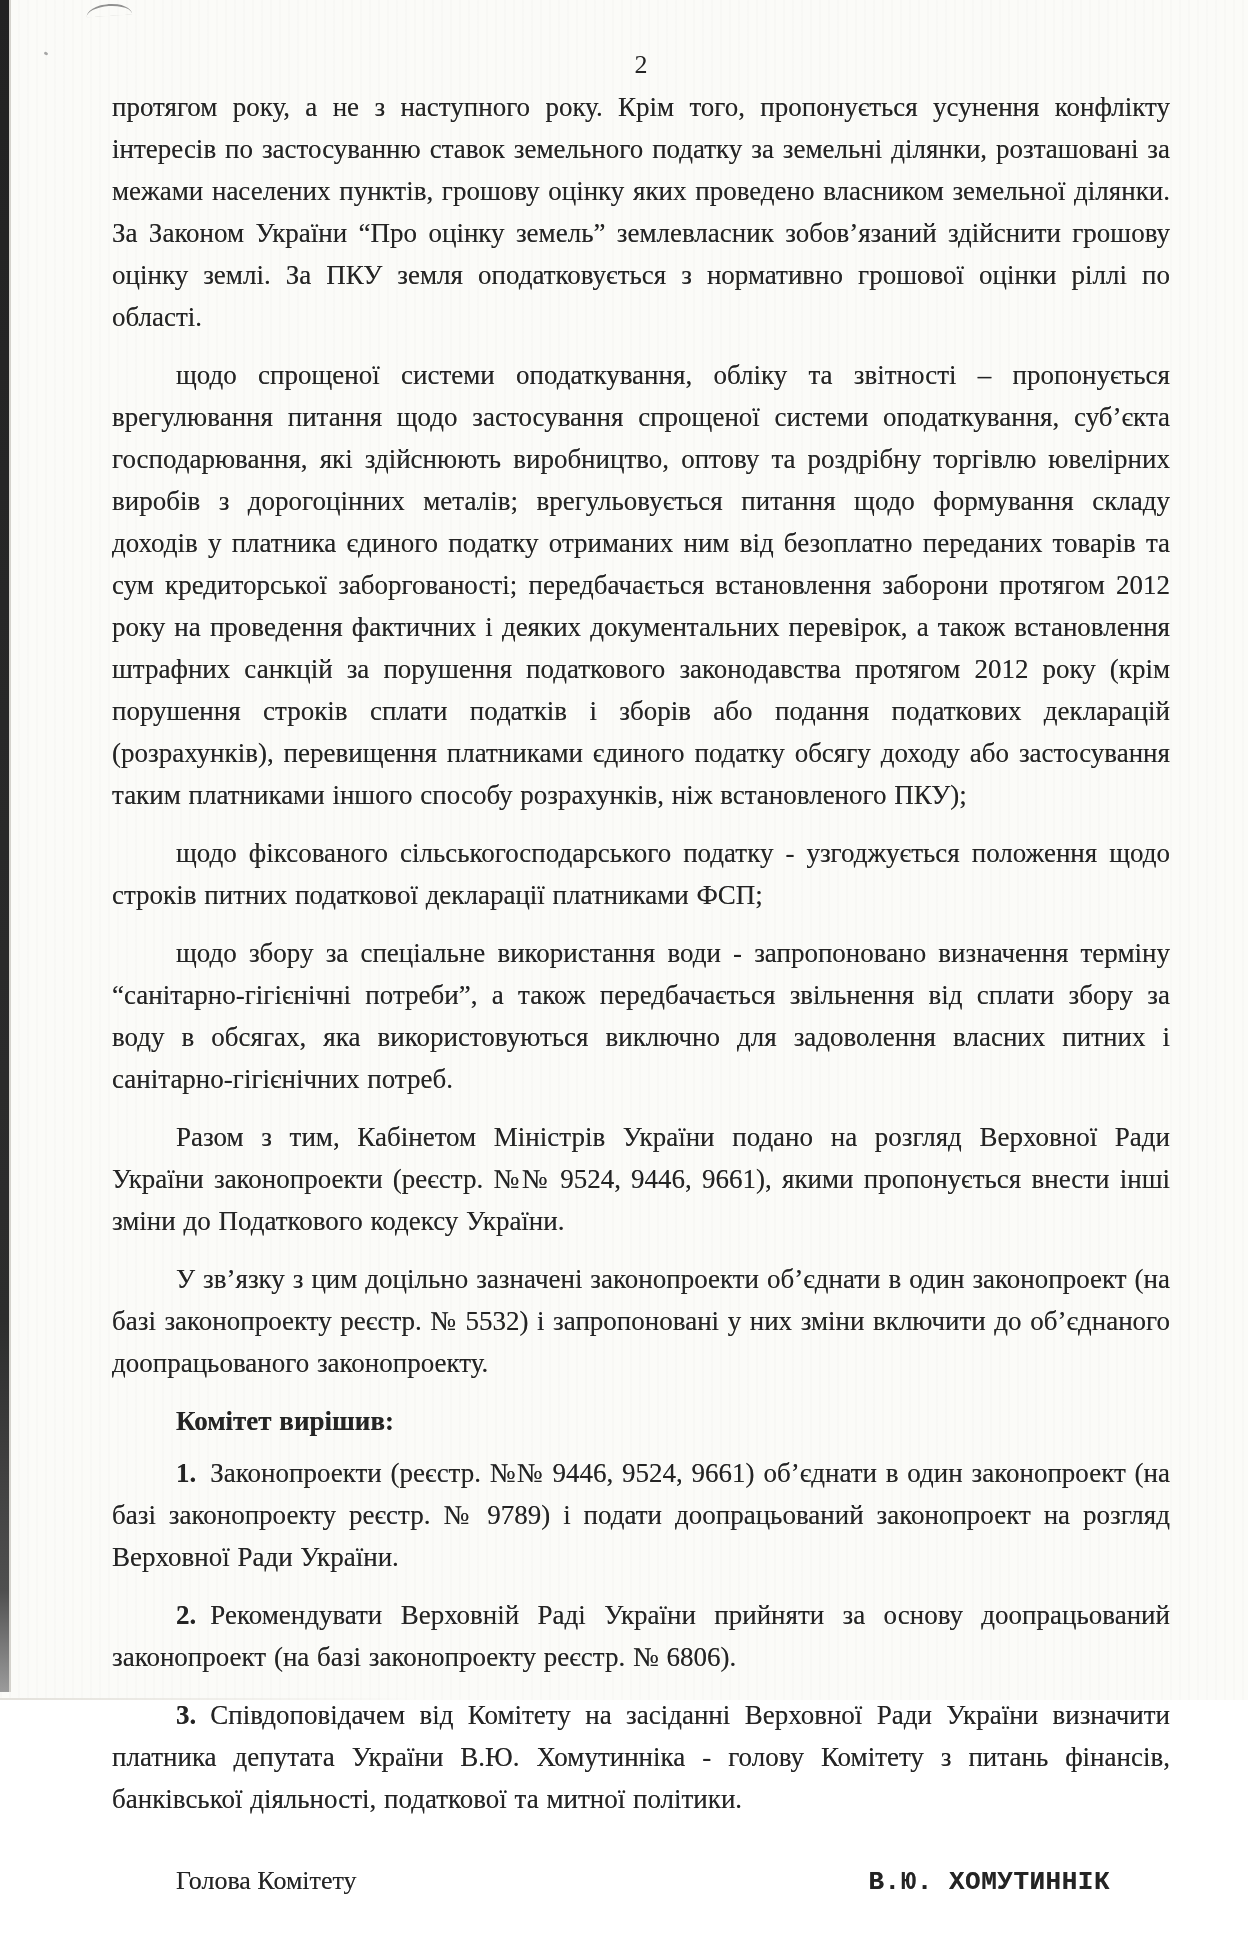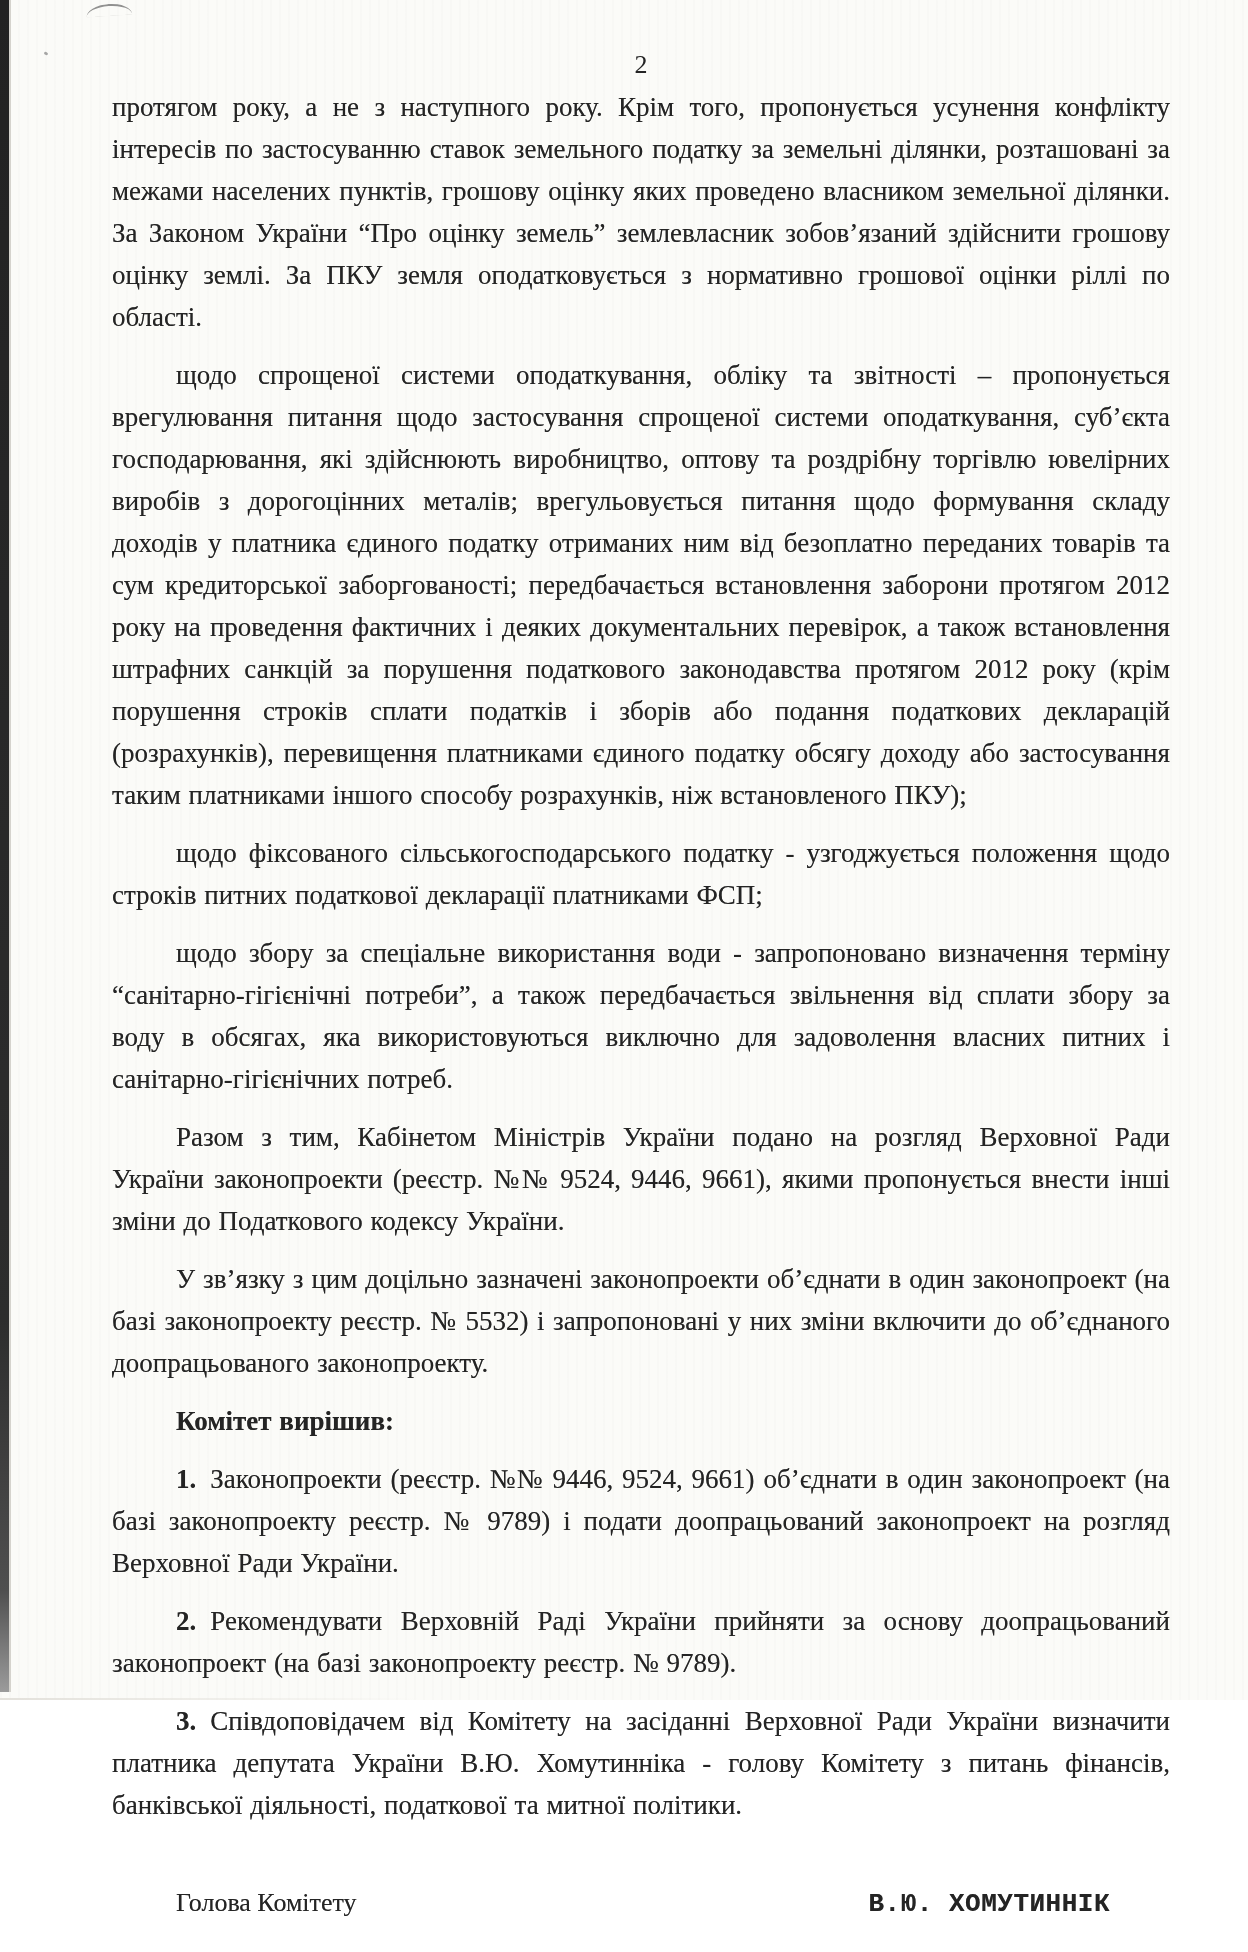--- a/index.html
+++ b/index.html
@@ -78,33 +78,33 @@
     line-height: 42px;
     text-align: justify;
     word-spacing: 1px;
     text-shadow: 0 0 0.4px rgba(45,45,45,0.55);
   }
   .indent { text-indent: 64px; }
 
   .decision-heading {
     font-weight: bold;
     text-align: left;
-    margin-bottom: 16px;
+    margin-bottom: 10px;
   }
 
   .decision .num {
     font-weight: bold;
     margin-right: 14px;
   }
 
   .signature-row {
     display: flex;
     justify-content: space-between;
     align-items: baseline;
-    margin-top: 62px;
+    margin-top: 46px;
     padding-left: 64px;
     padding-right: 60px;
   }
   .signature-title {
     font-size: 26px;
     text-shadow: 0 0 0.4px rgba(45,45,45,0.55);
   }
   .signature-name {
     font-size: 26px;
     font-weight: bold;
@@ -140,21 +140,21 @@
 
     <p class="para indent">У зв’язку з цим доцільно зазначені законопроекти об’єднати в один законопроект (на базі законопроекту реєстр. № 5532) і запропоновані у них зміни включити до об’єднаного доопрацьованого законопроекту.</p>
 
     <p class="para indent decision-heading">Комітет вирішив:</p>
 
     <p class="para indent decision">
       <span class="num">1.</span><span>Законопроекти (реєстр. №№ 9446, 9524, 9661) об’єднати в один законопроект (на базі законопроекту реєстр. № 9789) і подати доопрацьований законопроект на розгляд Верховної Ради України.</span>
     </p>
 
     <p class="para indent decision">
-      <span class="num">2.</span><span>Рекомендувати Верховній Раді України прийняти за основу доопрацьований законопроект (на базі законопроекту реєстр. № 9789).</span>
+      <span class="num">2.</span><span>Рекомендувати Верховній Раді України прийняти за основу доопрацьований законопроект (на базі законопроекту реєстр. № 6806).</span>
     </p>
 
     <p class="para indent decision">
       <span class="num">3.</span><span>Співдоповідачем від Комітету на засіданні Верховної Ради України визначити платника депутата України В.Ю. Хомутинніка - голову Комітету з питань фінансів, банківської діяльності, податкової та митної політики.</span>
     </p>
 
     <div class="signature-row">
       <span class="signature-title">Голова Комітету</span>
       <span class="signature-name">В.Ю. ХОМУТИННІК</span>
     </div>

